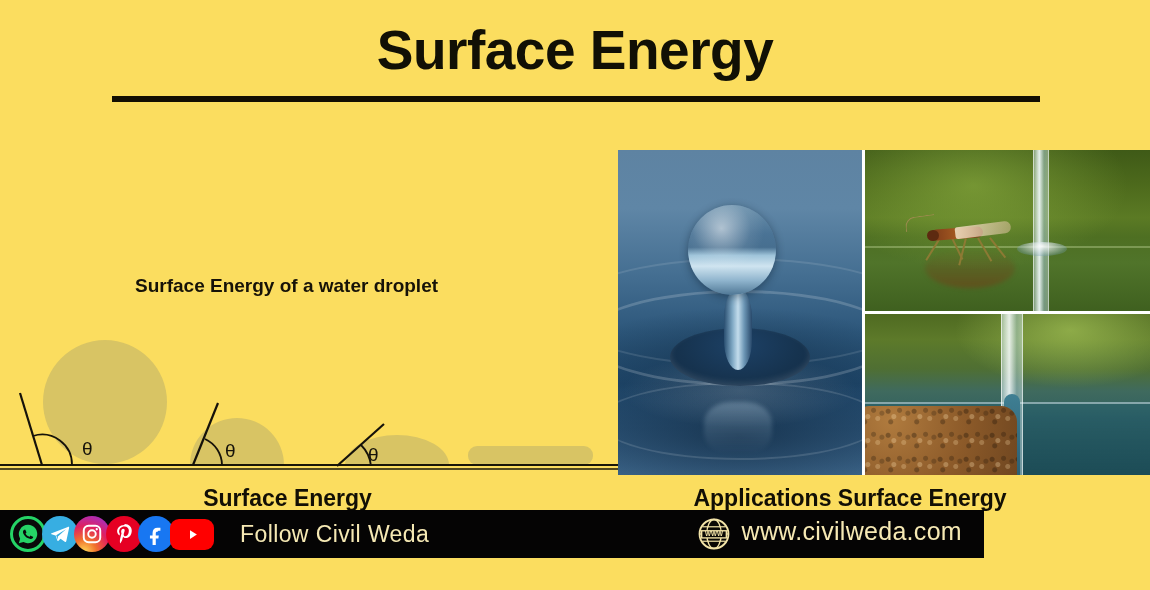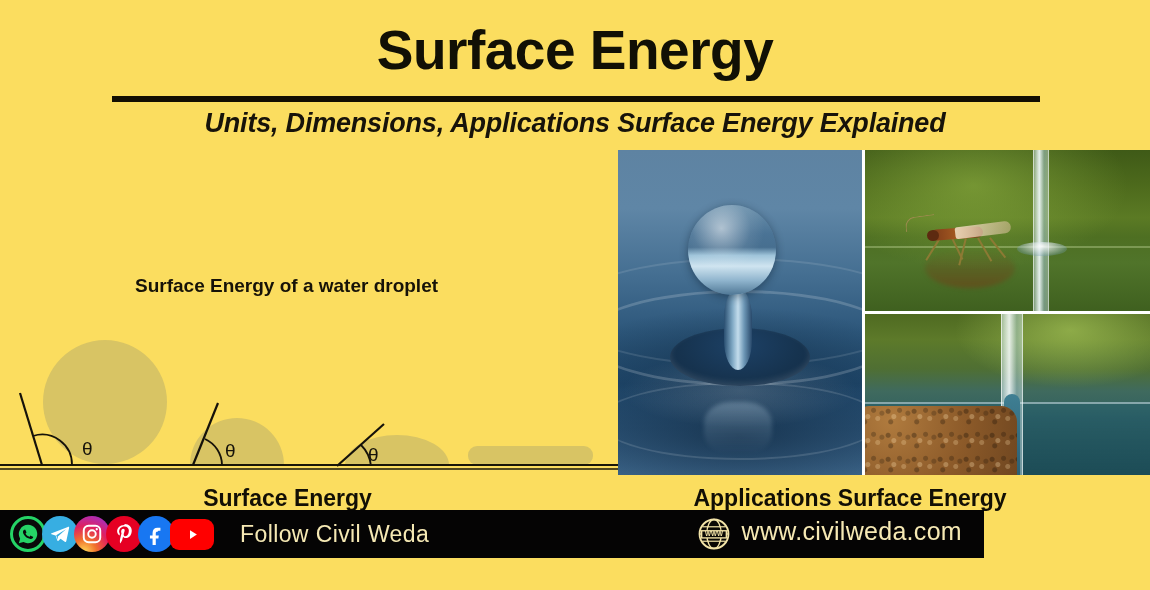--- a/index.html
+++ b/index.html
@@ -305,21 +305,20 @@
   }
 </style>
 </head>
 <body>
 
 <div id="poster">
 
   <div id="header">
     <div id="main-title">Surface Energy</div>
     <div id="title-rule"></div>
-    <div id="subtitle">Units, Dimensions, Applications Surface Energy Explained</div>
   </div>
 
   <div id="left-panel">
 
     <div id="left-caption">
       <div>Surface Energy of a water droplet</div>
     </div>
 
     <svg id="contact-angle-figure" viewBox="0 0 618 145">
 

